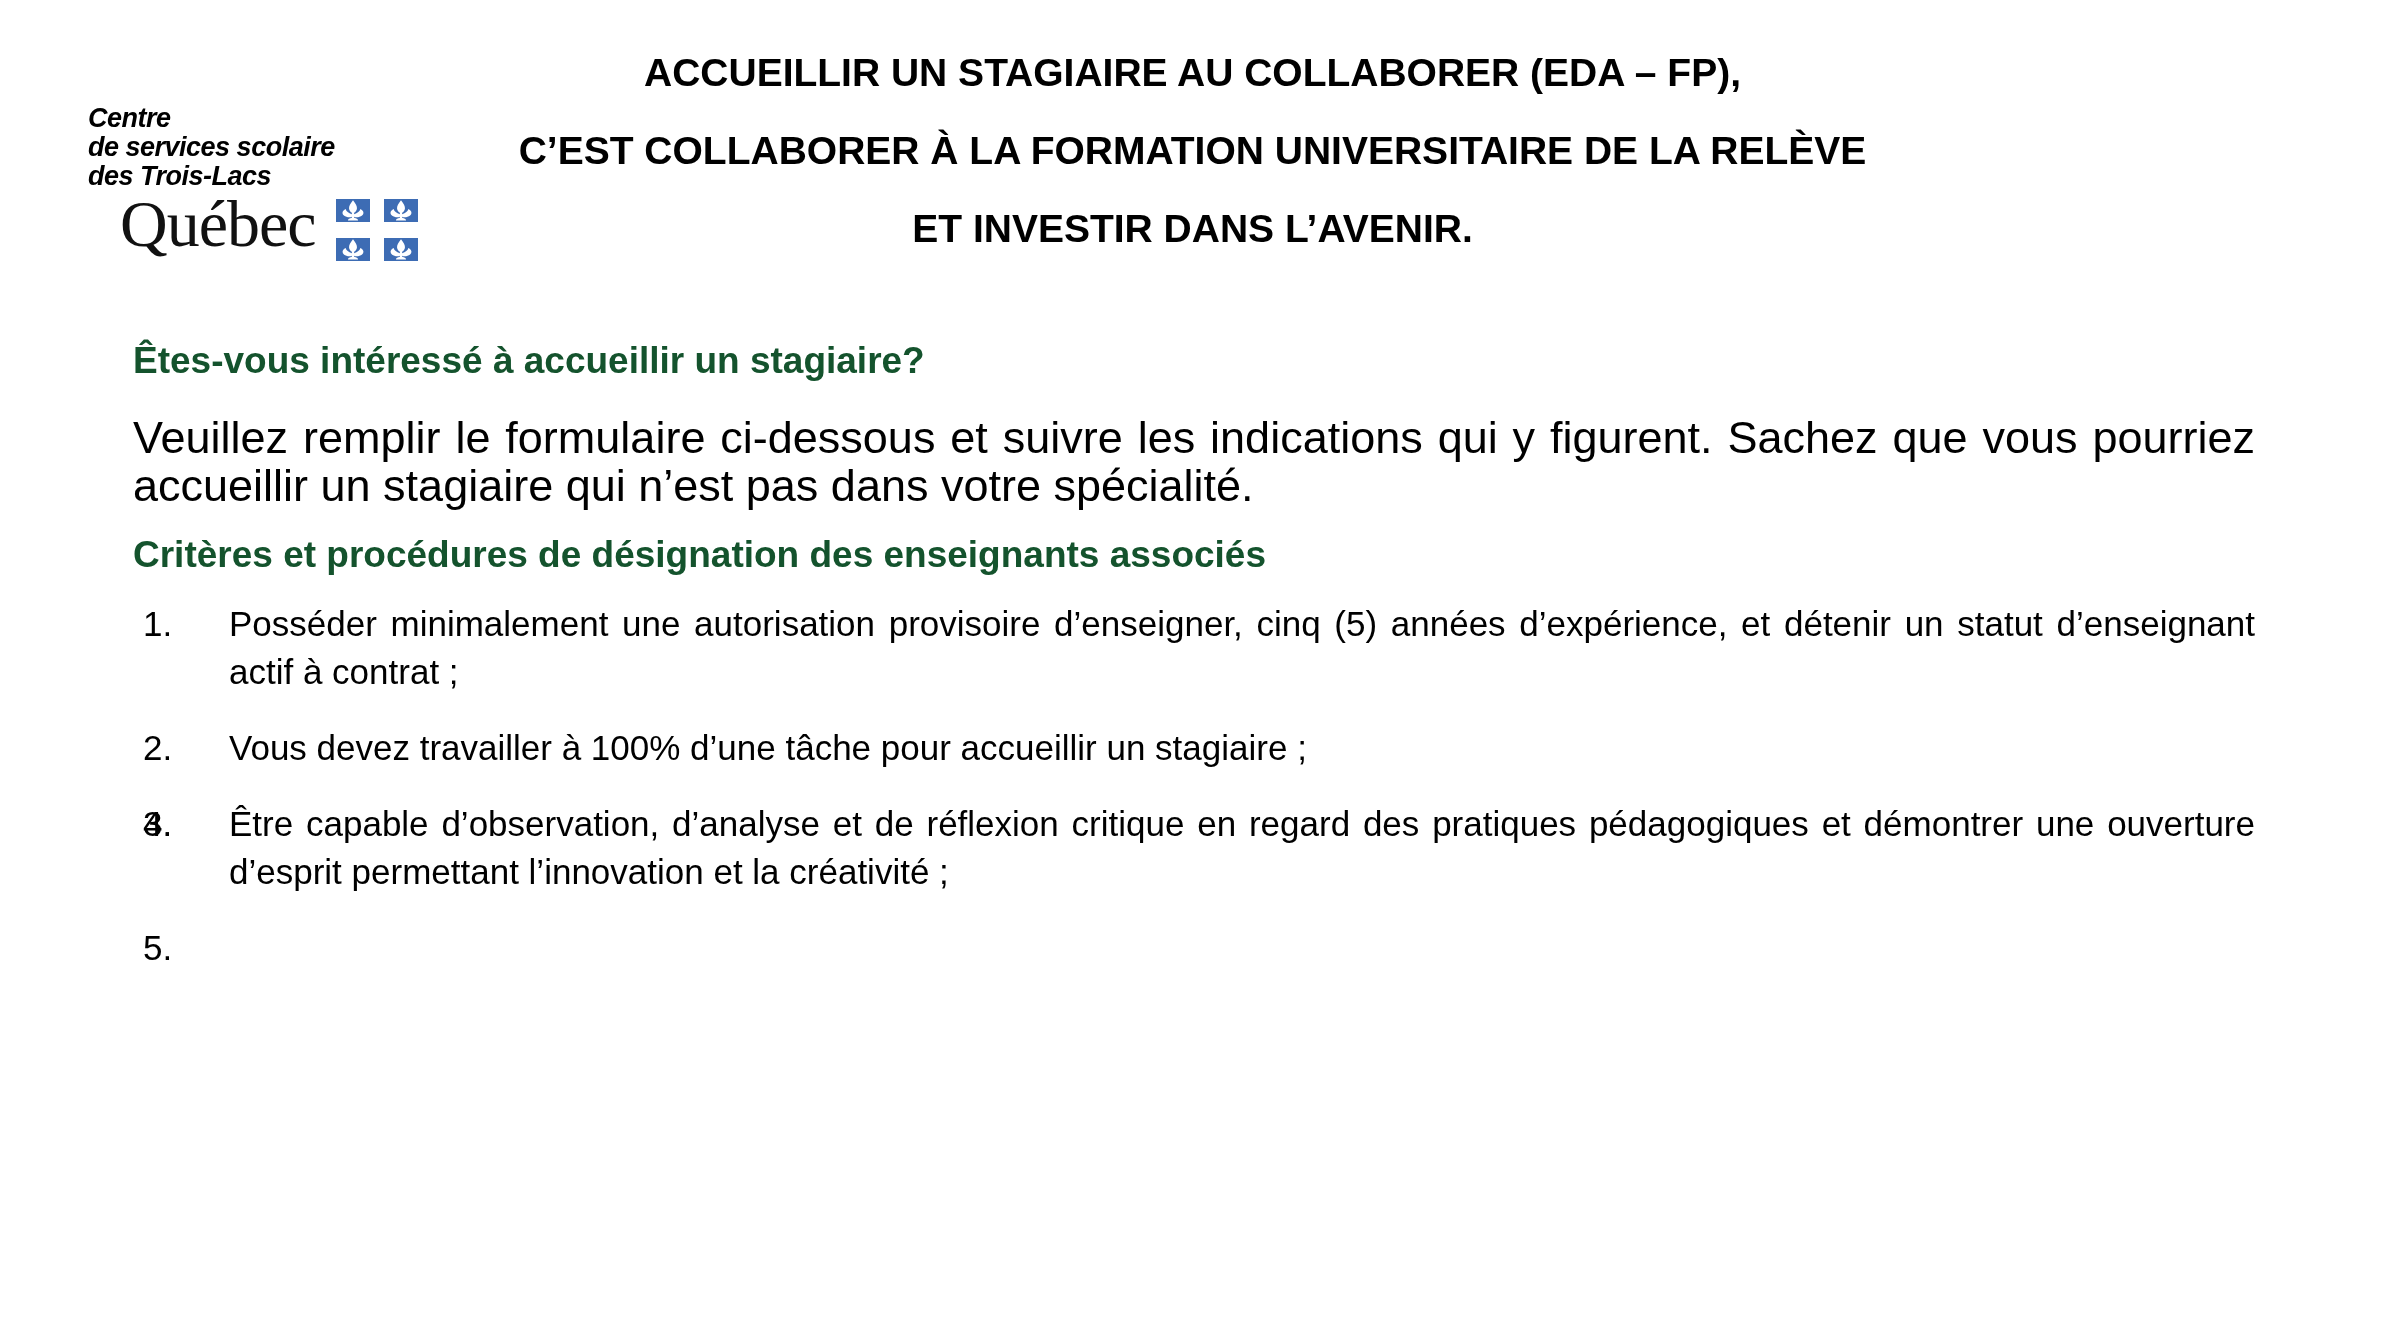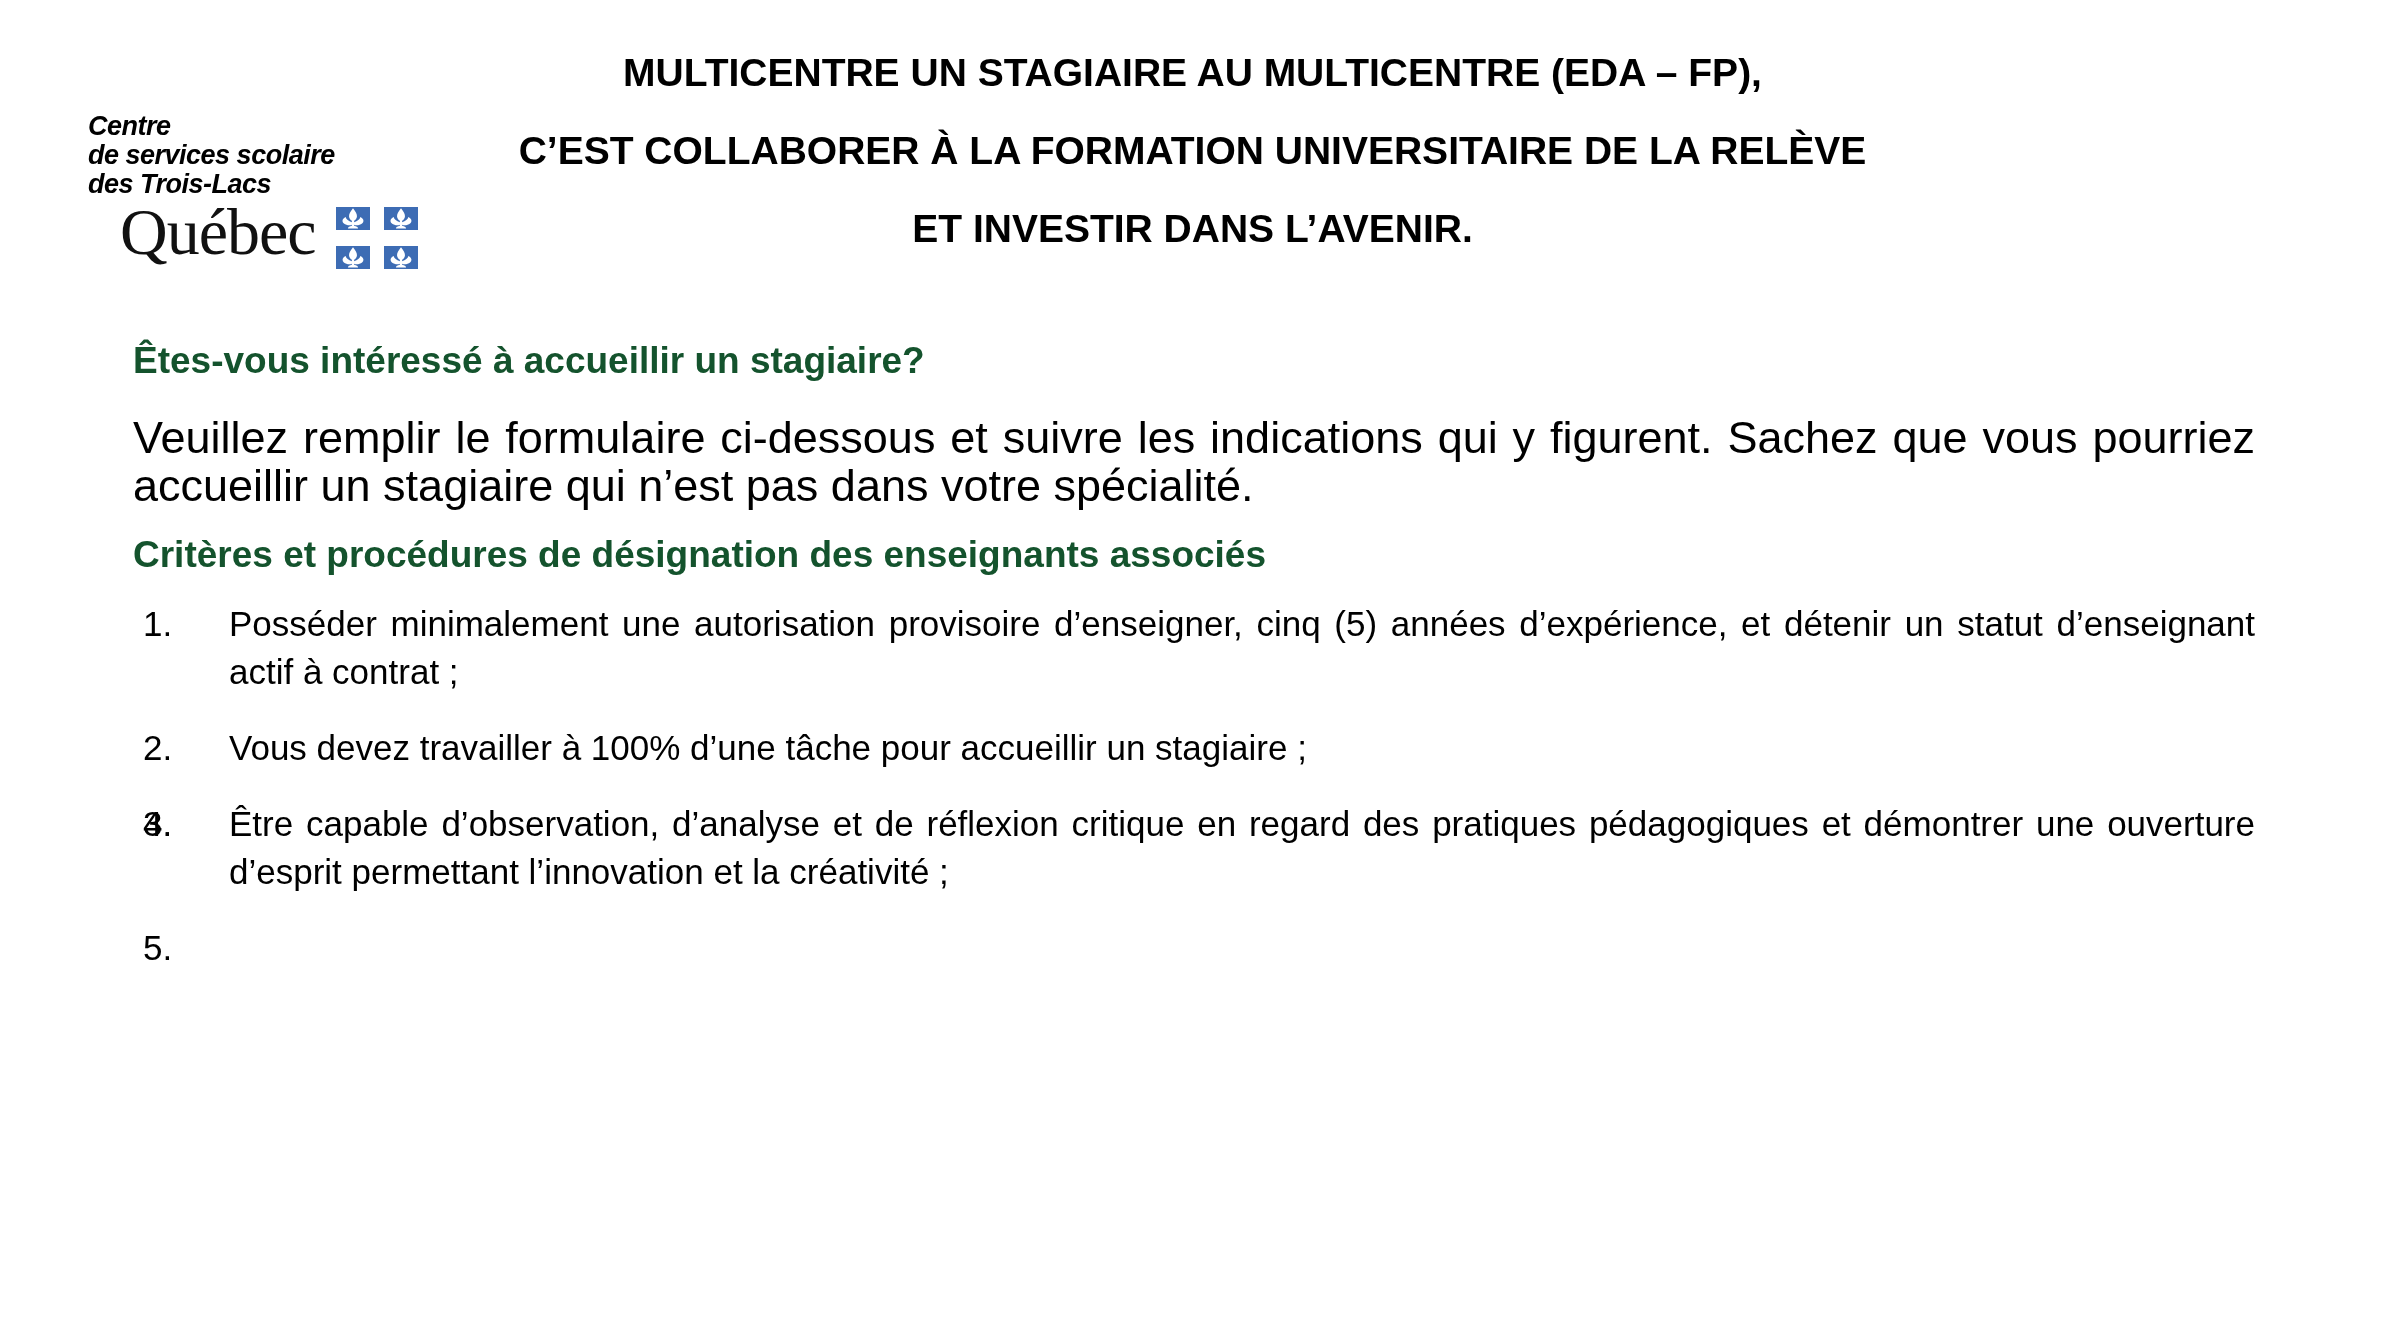--- a/index.html
+++ b/index.html
@@ -14,21 +14,21 @@
 
   
   .header { position:relative; height:292px; }
 
   .title-block { padding-top:34px; text-align:center; }
   .title-line {
     font-size:39px; font-weight:700; line-height:78px;
     letter-spacing:0px; white-space:nowrap;
   }
 
-  .logo { position:absolute; left:88px; top:112px; }
+  .logo { position:absolute; left:88px; top:104px; }
   .logo-org {
     font-size:27px; font-weight:700; font-style:italic;
     line-height:29px; letter-spacing:-0.5px;
   }
   .wordmark-row {
     display:flex; align-items:flex-start;
     margin-left:32px; margin-top:2px;
   }
   .wordmark {
     font-family:"Liberation Serif", serif;
@@ -99,21 +99,21 @@
         </svg>
         <svg class="flag" viewBox="0 0 60 60" preserveAspectRatio="none">
           <rect width="60" height="60" fill="#3D6CB4"></rect>
           <path fill="#ffffff" d="M30 3 C25 12 23 18 23 24 C23 29 25 33 28 36 L28 40 C22 37 18 32 17 26 C11 30 10 38 14 43 C18 48 25 49 28 46 L28 49 C24 50 21 53 21 56 L39 56 C39 53 36 50 32 49 L32 46 C35 49 42 48 46 43 C50 38 49 30 43 26 C42 32 38 37 32 40 L32 36 C35 33 37 29 37 24 C37 18 35 12 30 3 Z"></path>
         </svg>
       </span>
     </div>
   </div>
 
   <div class="title-block">
-    <div class="title-line">MULTICENTRE UN STAGIAIRE AU MULTICENTRE (EDA – FP),</div>
+    <div class="title-line">ACCUEILLIR UN STAGIAIRE AU COLLABORER (EDA – FP),</div>
     <div class="title-line">C’EST COLLABORER À LA FORMATION UNIVERSITAIRE DE LA RELÈVE</div>
     <div class="title-line">ET INVESTIR DANS L’AVENIR.</div>
   </div>
 
 </div>
 
 <div class="doc">
 
   <h2 class="blue-h h-1">Êtes-vous intéressé à accueillir un stagiaire?</h2>
   <p class="body-p">Veuillez remplir le formulaire ci-dessous et suivre les indications qui y figurent. Sachez que vous pourriez accueillir un stagiaire qui n’est pas dans votre spécialité.</p>

